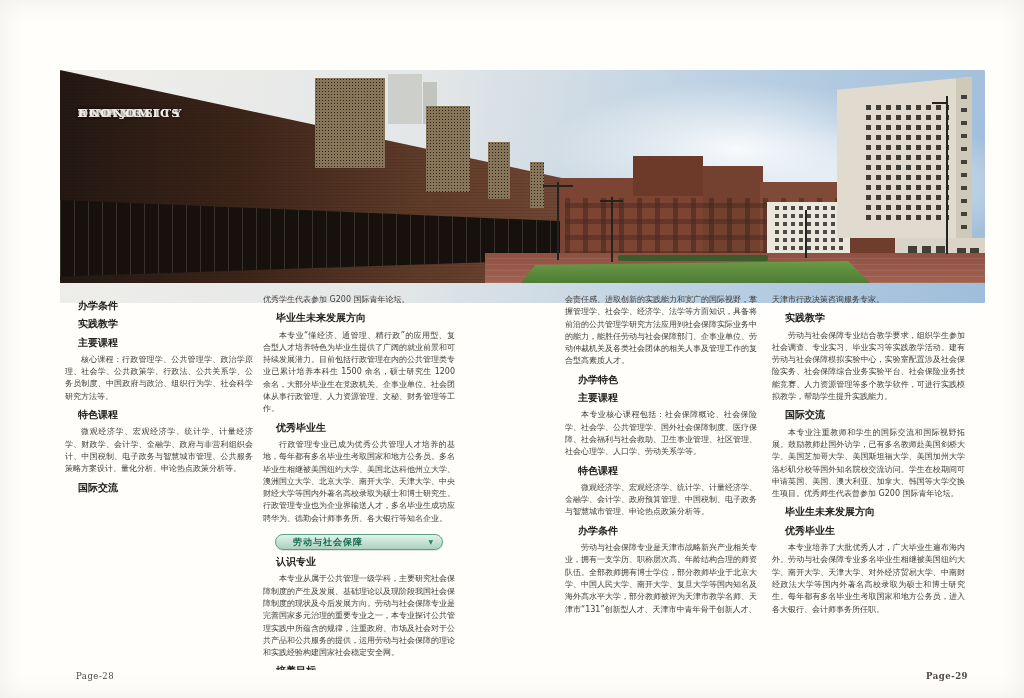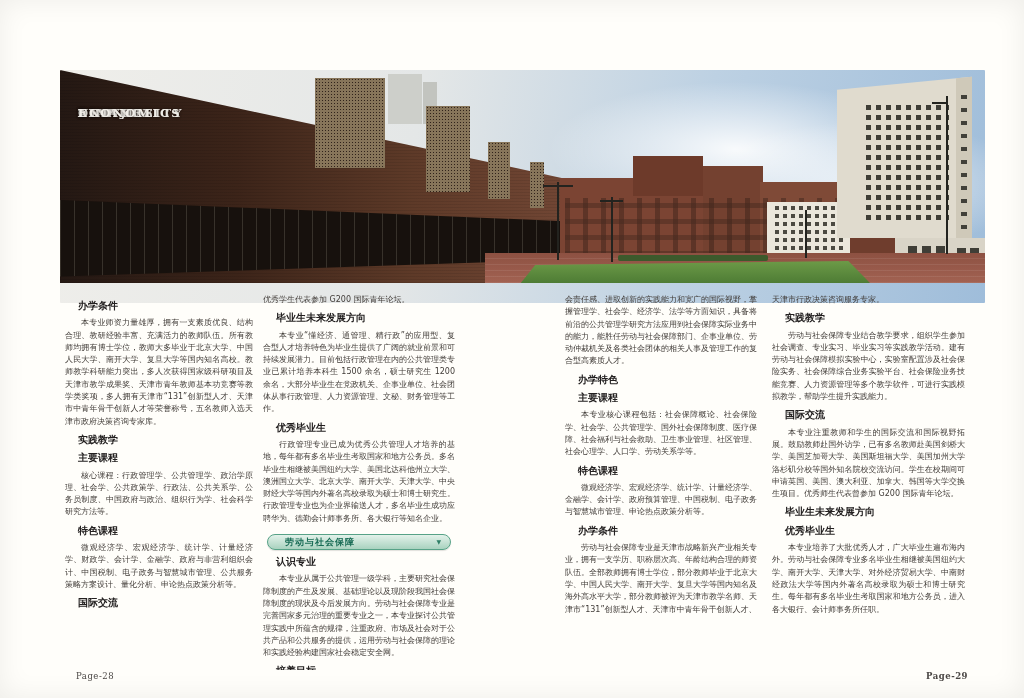--- a/index.html
+++ b/index.html
@@ -72,21 +72,21 @@
          font-size:8px; line-height:12.3px; text-align:justify; color:#403b37; }
   .c1 { left:65px;  width:188px; }
   .c2 { left:263px; width:192px; }
   .c3 { left:565px; width:192px; }
   .c4 { left:772px; width:193px; }
   .col p { margin:0 0 5px; text-indent:2em; }
   .col p.cont { text-indent:0; }
   .bh { font-weight:bold; color:#232020; padding-left:13px; margin:6px 0 5px; font-size:10px; }
   .banner { position:relative; height:16px; border:1.5px solid #57a287; border-radius:9px;
             background:linear-gradient(#e3f2ea,#a9d2bf); display:flex; align-items:center;
-            padding-left:17px; margin:9px 4px 6px; box-shadow:0 1px 1px rgba(0,0,0,.12); }
+            padding-left:17px; margin:9px 12px 6px; box-shadow:0 1px 1px rgba(0,0,0,.12); }
   .banner-label { font-weight:bold; color:#176b54; font-size:9px; letter-spacing:1px; }
   .banner-arrow { position:absolute; right:9px; top:50%; transform:translateY(-50%);
             font-size:6px; color:#2f7f66; line-height:1; }
   .pn { position:absolute; top:671px; font-size:8.5px; color:#4a4644;
         font-family:"DejaVu Serif", serif; letter-spacing:.5px; }
   .pn-left  { left:76px; }
   .pn-right { right:56px;font-weight:bold; }
 </style>
 </head>
 <body>
@@ -145,21 +145,20 @@
       <div>UNIVERSITY</div>
       <div>OF</div>
       <div>FINANCE</div>
       <div>AND</div>
       <div>ECONOMICS</div>
     </div>
   </div>
 
   <div class="col c1">
     <div class="bh">办学条件</div>
-    <p>本专业师资力量雄厚，拥有一支素质优良、结构合理、教研经验丰富、充满活力的教师队伍。所有教师均拥有博士学位，教师大多毕业于北京大学、中国人民大学、南开大学、复旦大学等国内知名高校。教师教学科研能力突出，多人次获得国家级科研项目及天津市教学成果奖、天津市青年教师基本功竞赛等教学类奖项，多人拥有天津市“131”创新型人才、天津市中青年骨干创新人才等荣誉称号，五名教师入选天津市政府决策咨询专家库。</p>
     <div class="bh">实践教学</div>
     <div class="bh">主要课程</div>
     <p>核心课程：行政管理学、公共管理学、政治学原理、社会学、公共政策学、行政法、公共关系学、公务员制度、中国政府与政治、组织行为学、社会科学研究方法等。</p>
     <div class="bh">特色课程</div>
     <p>微观经济学、宏观经济学、统计学、计量经济学、财政学、会计学、金融学、政府与非营利组织会计、中国税制、电子政务与智慧城市管理、公共服务策略方案设计、量化分析、申论热点政策分析等。</p>
     <div class="bh">国际交流</div>
 
   </div>
 
   <div class="col c2">

